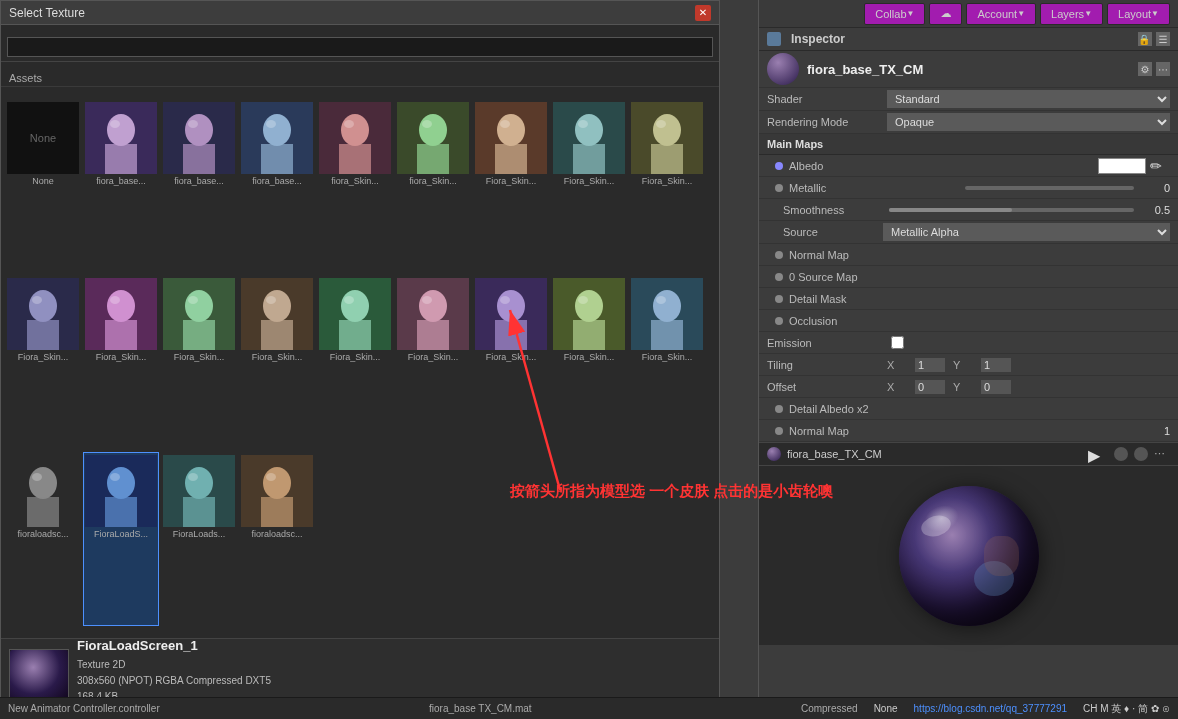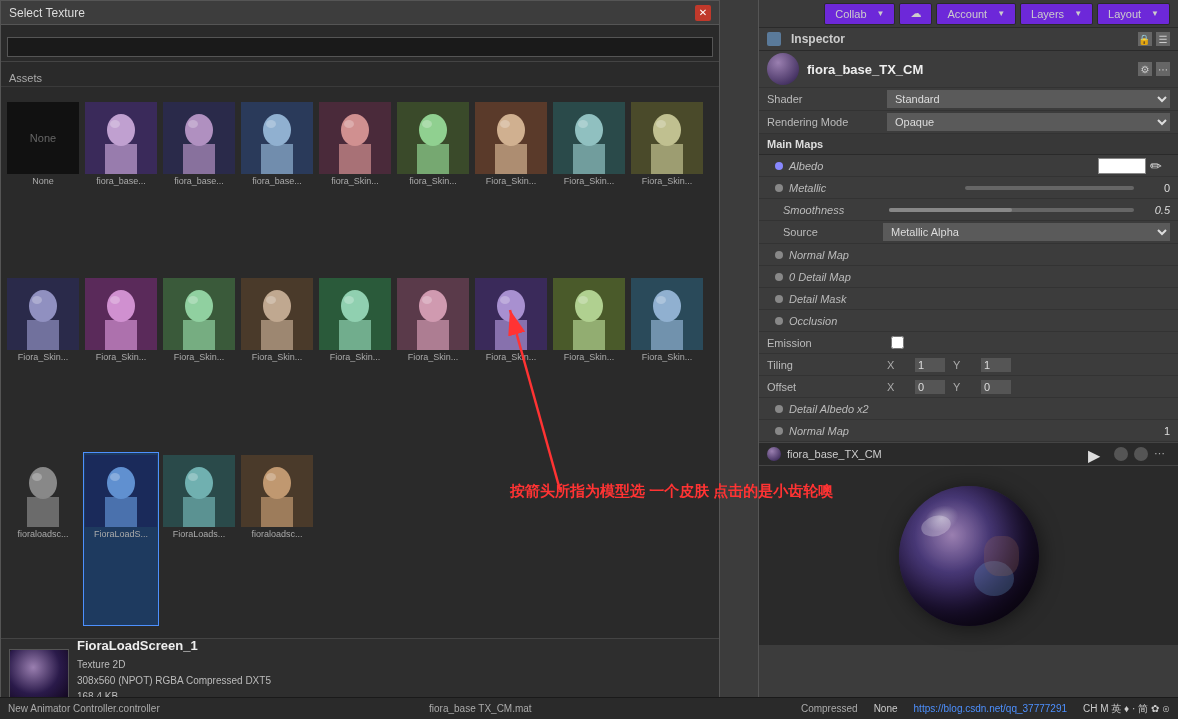--- a/index.html
+++ b/index.html
@@ -164,29 +164,29 @@
       height: 28px;
       background: #3a3a3a;
       border-bottom: 1px solid #2a2a2a;
       display: flex;
       align-items: center;
       justify-content: flex-end;
       padding: 0 8px;
       gap: 4px;
     }
     .toolbar-btn {
-      background: #6d28d9;
+      background: #a21caf;
       border: 1px solid #2a2a2a;
       color: #ccc;
       padding: 2px 10px;
       font-size: 11px;
       cursor: pointer;
       display: flex;
       align-items: center;
-      gap: 10px;
+      gap: 0;
       height: 22px;
       border-radius: 2px;
     }
     .toolbar-btn .arrow { font-size: 8px; }
 
     .inspector-header {
       background: #3c3c3c;
       padding: 4px 8px;
       border-bottom: 1px solid #2a2a2a;
       display: flex;
@@ -277,21 +277,20 @@
       width: 8px; height: 8px;
       border-radius: 50%;
       background: #888;
       margin-right: 6px;
       flex-shrink: 0;
     }
     .map-label {
       color: #bbb;
       font-size: 11px;
       flex: 1;
-      font-style: italic;
     }
 
     
     .color-swatch {
       width: 48px; height: 16px;
       background: white;
       border: 1px solid #888;
     }
 
     
@@ -750,21 +749,21 @@
 
     <div class="map-row">
       <div class="map-dot"></div>
       <span class="map-label">Metallic</span>
       <div class="slider-track">
         <div class="slider-fill" style="width:0%"></div>
       </div>
       <span class="slider-value">0</span>
     </div>
 
-    <div class="prop-row" style="padding-left:24px;font-style:italic;">
+    <div class="prop-row" style="padding-left:24px;">
       <span class="prop-label" style="width:100px;">Smoothness</span>
       <div class="slider-track" style="flex:1;">
         <div class="slider-fill" style="width:50%"></div>
       </div>
       <span class="slider-value">0.5</span>
     </div>
 
     <div class="prop-row" style="padding-left:24px;">
       <span class="prop-label" style="width:100px;">Source</span>
       <select class="prop-select">
@@ -773,21 +772,21 @@
     </div>
 
     <div class="map-row">
       <div class="map-dot"></div>
       <span class="map-label">Normal Map</span>
     </div>
 
     <div class="map-row">
       <div class="map-dot"></div>
       <span class="map-label">
-        <span>0</span> <span>Detail Map</span>
+        <span>0</span> <span>Source Map</span>
       </span>
     </div>
 
     <div class="map-row">
       <div class="map-dot"></div>
       <span class="map-label">Detail Mask</span>
     </div>
 
     <div class="map-row">
       <div class="map-dot"></div>

